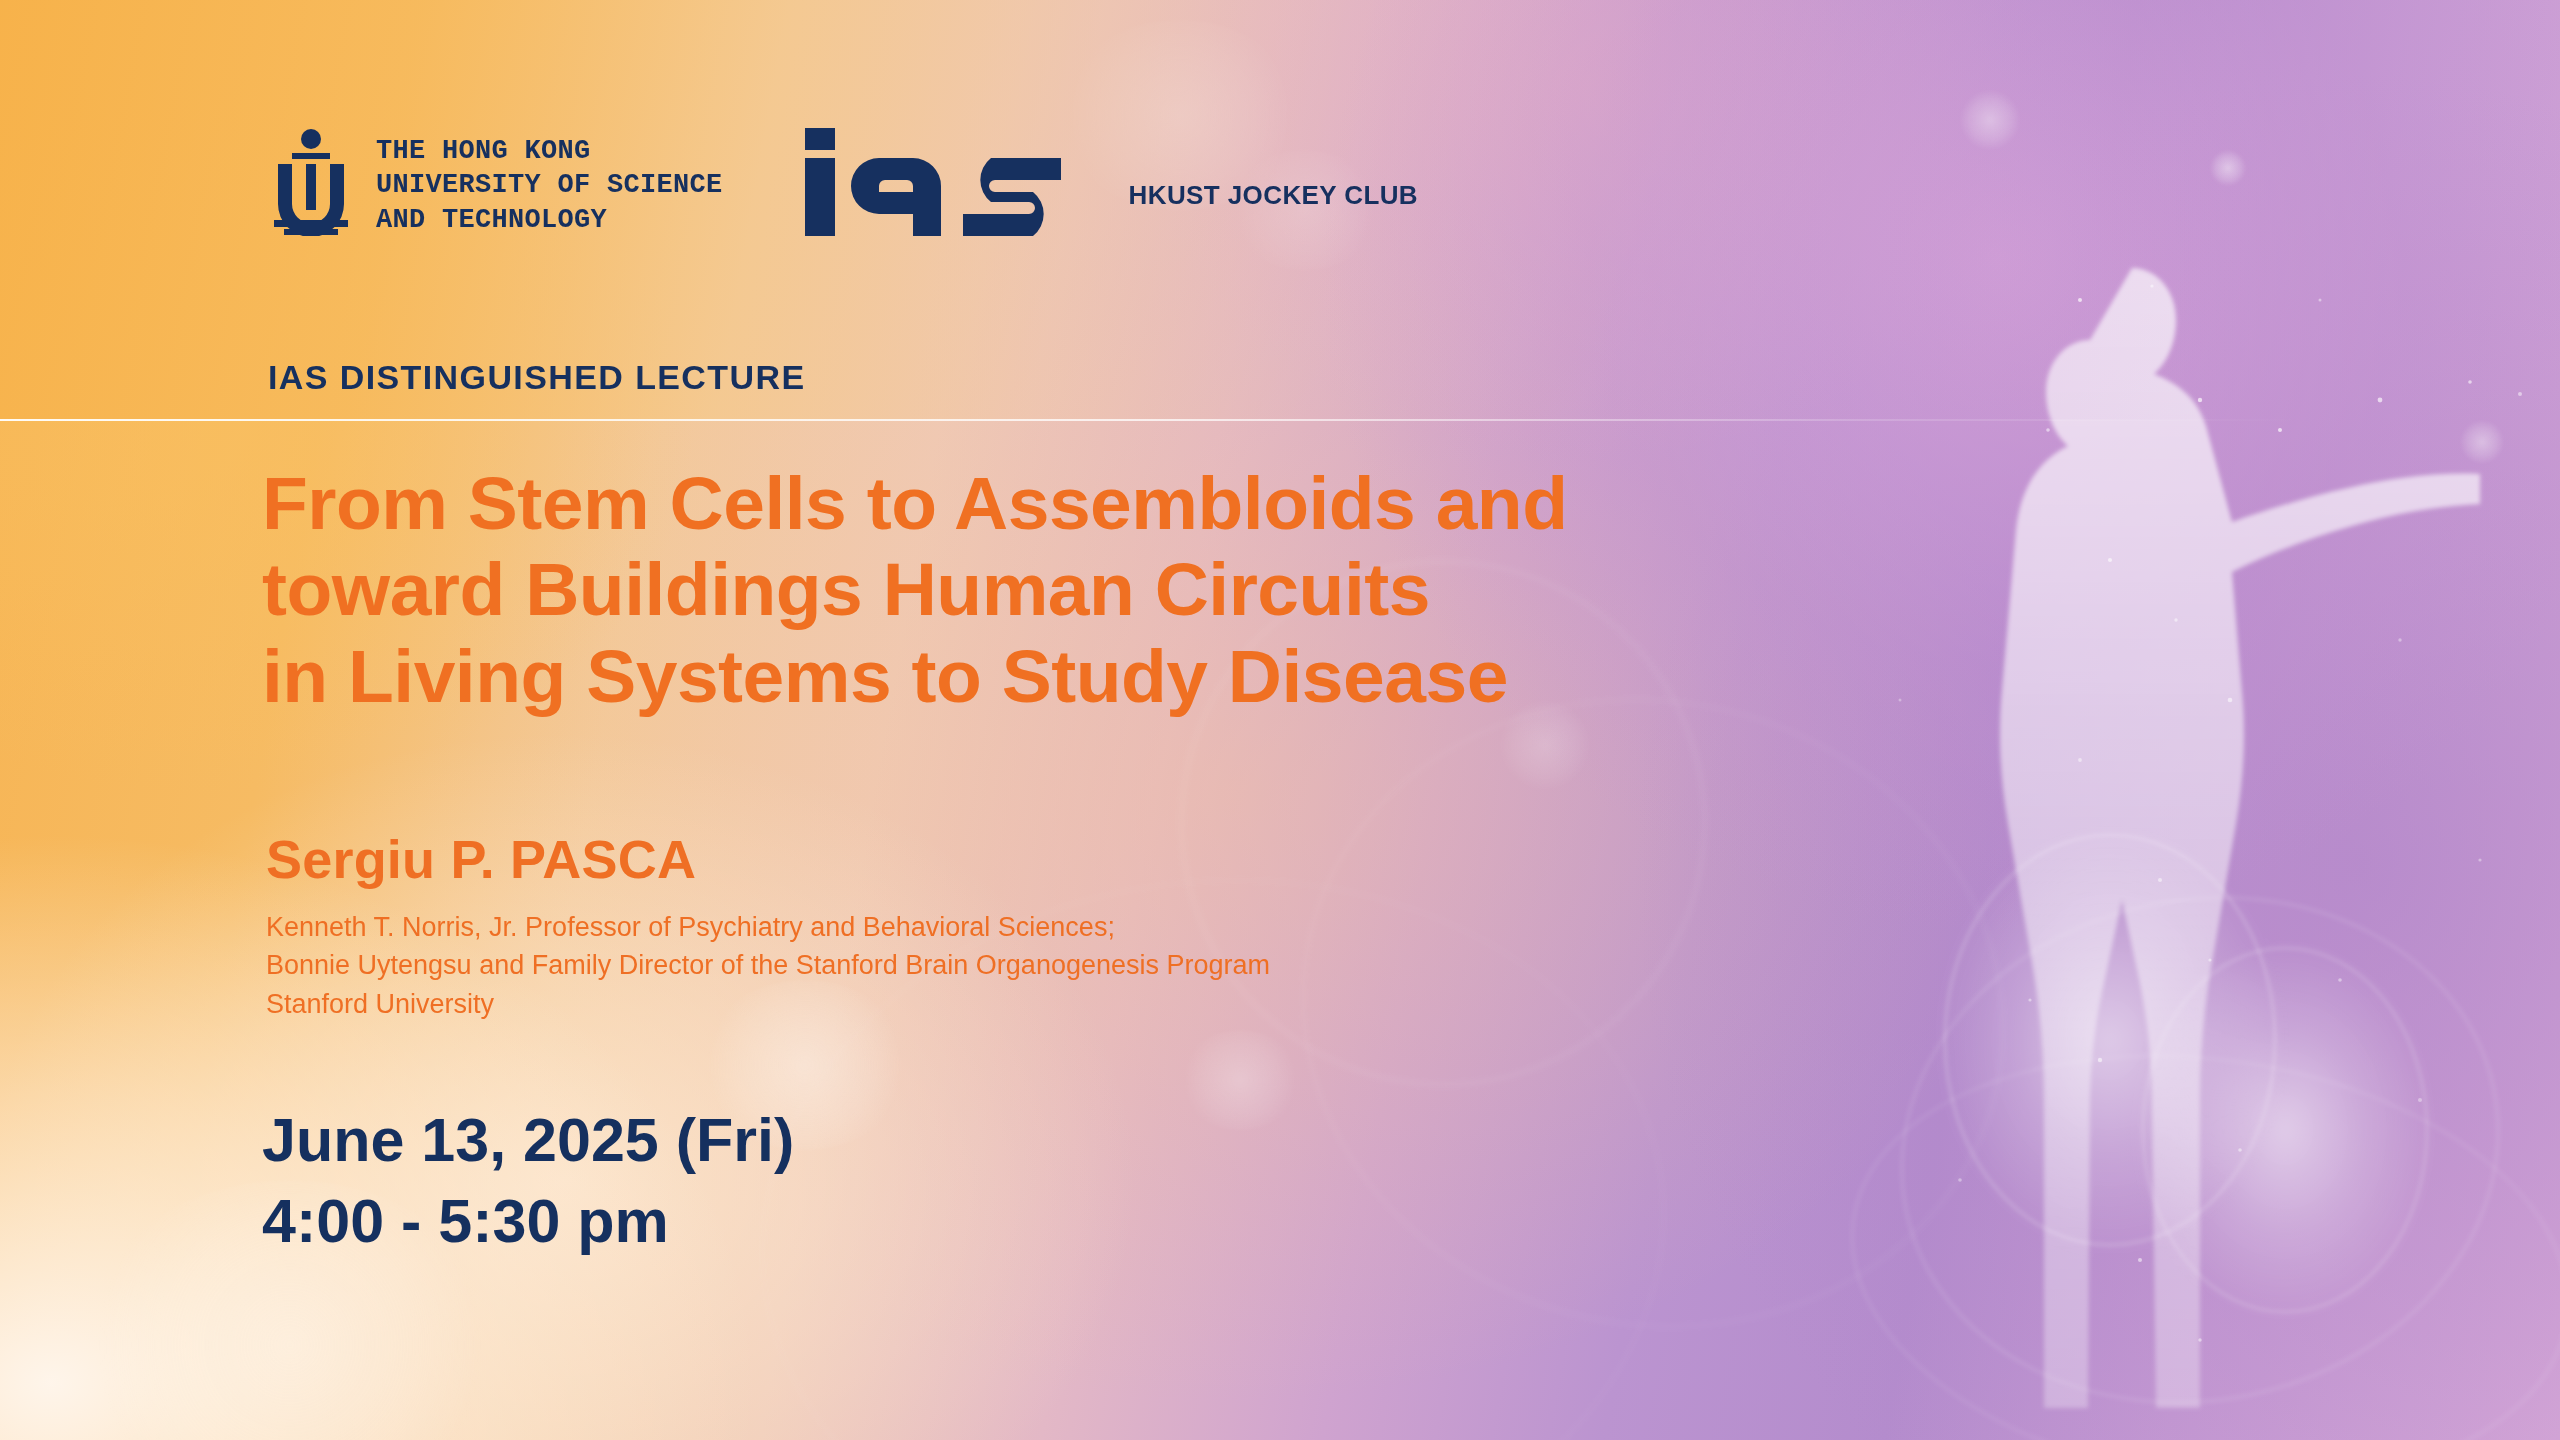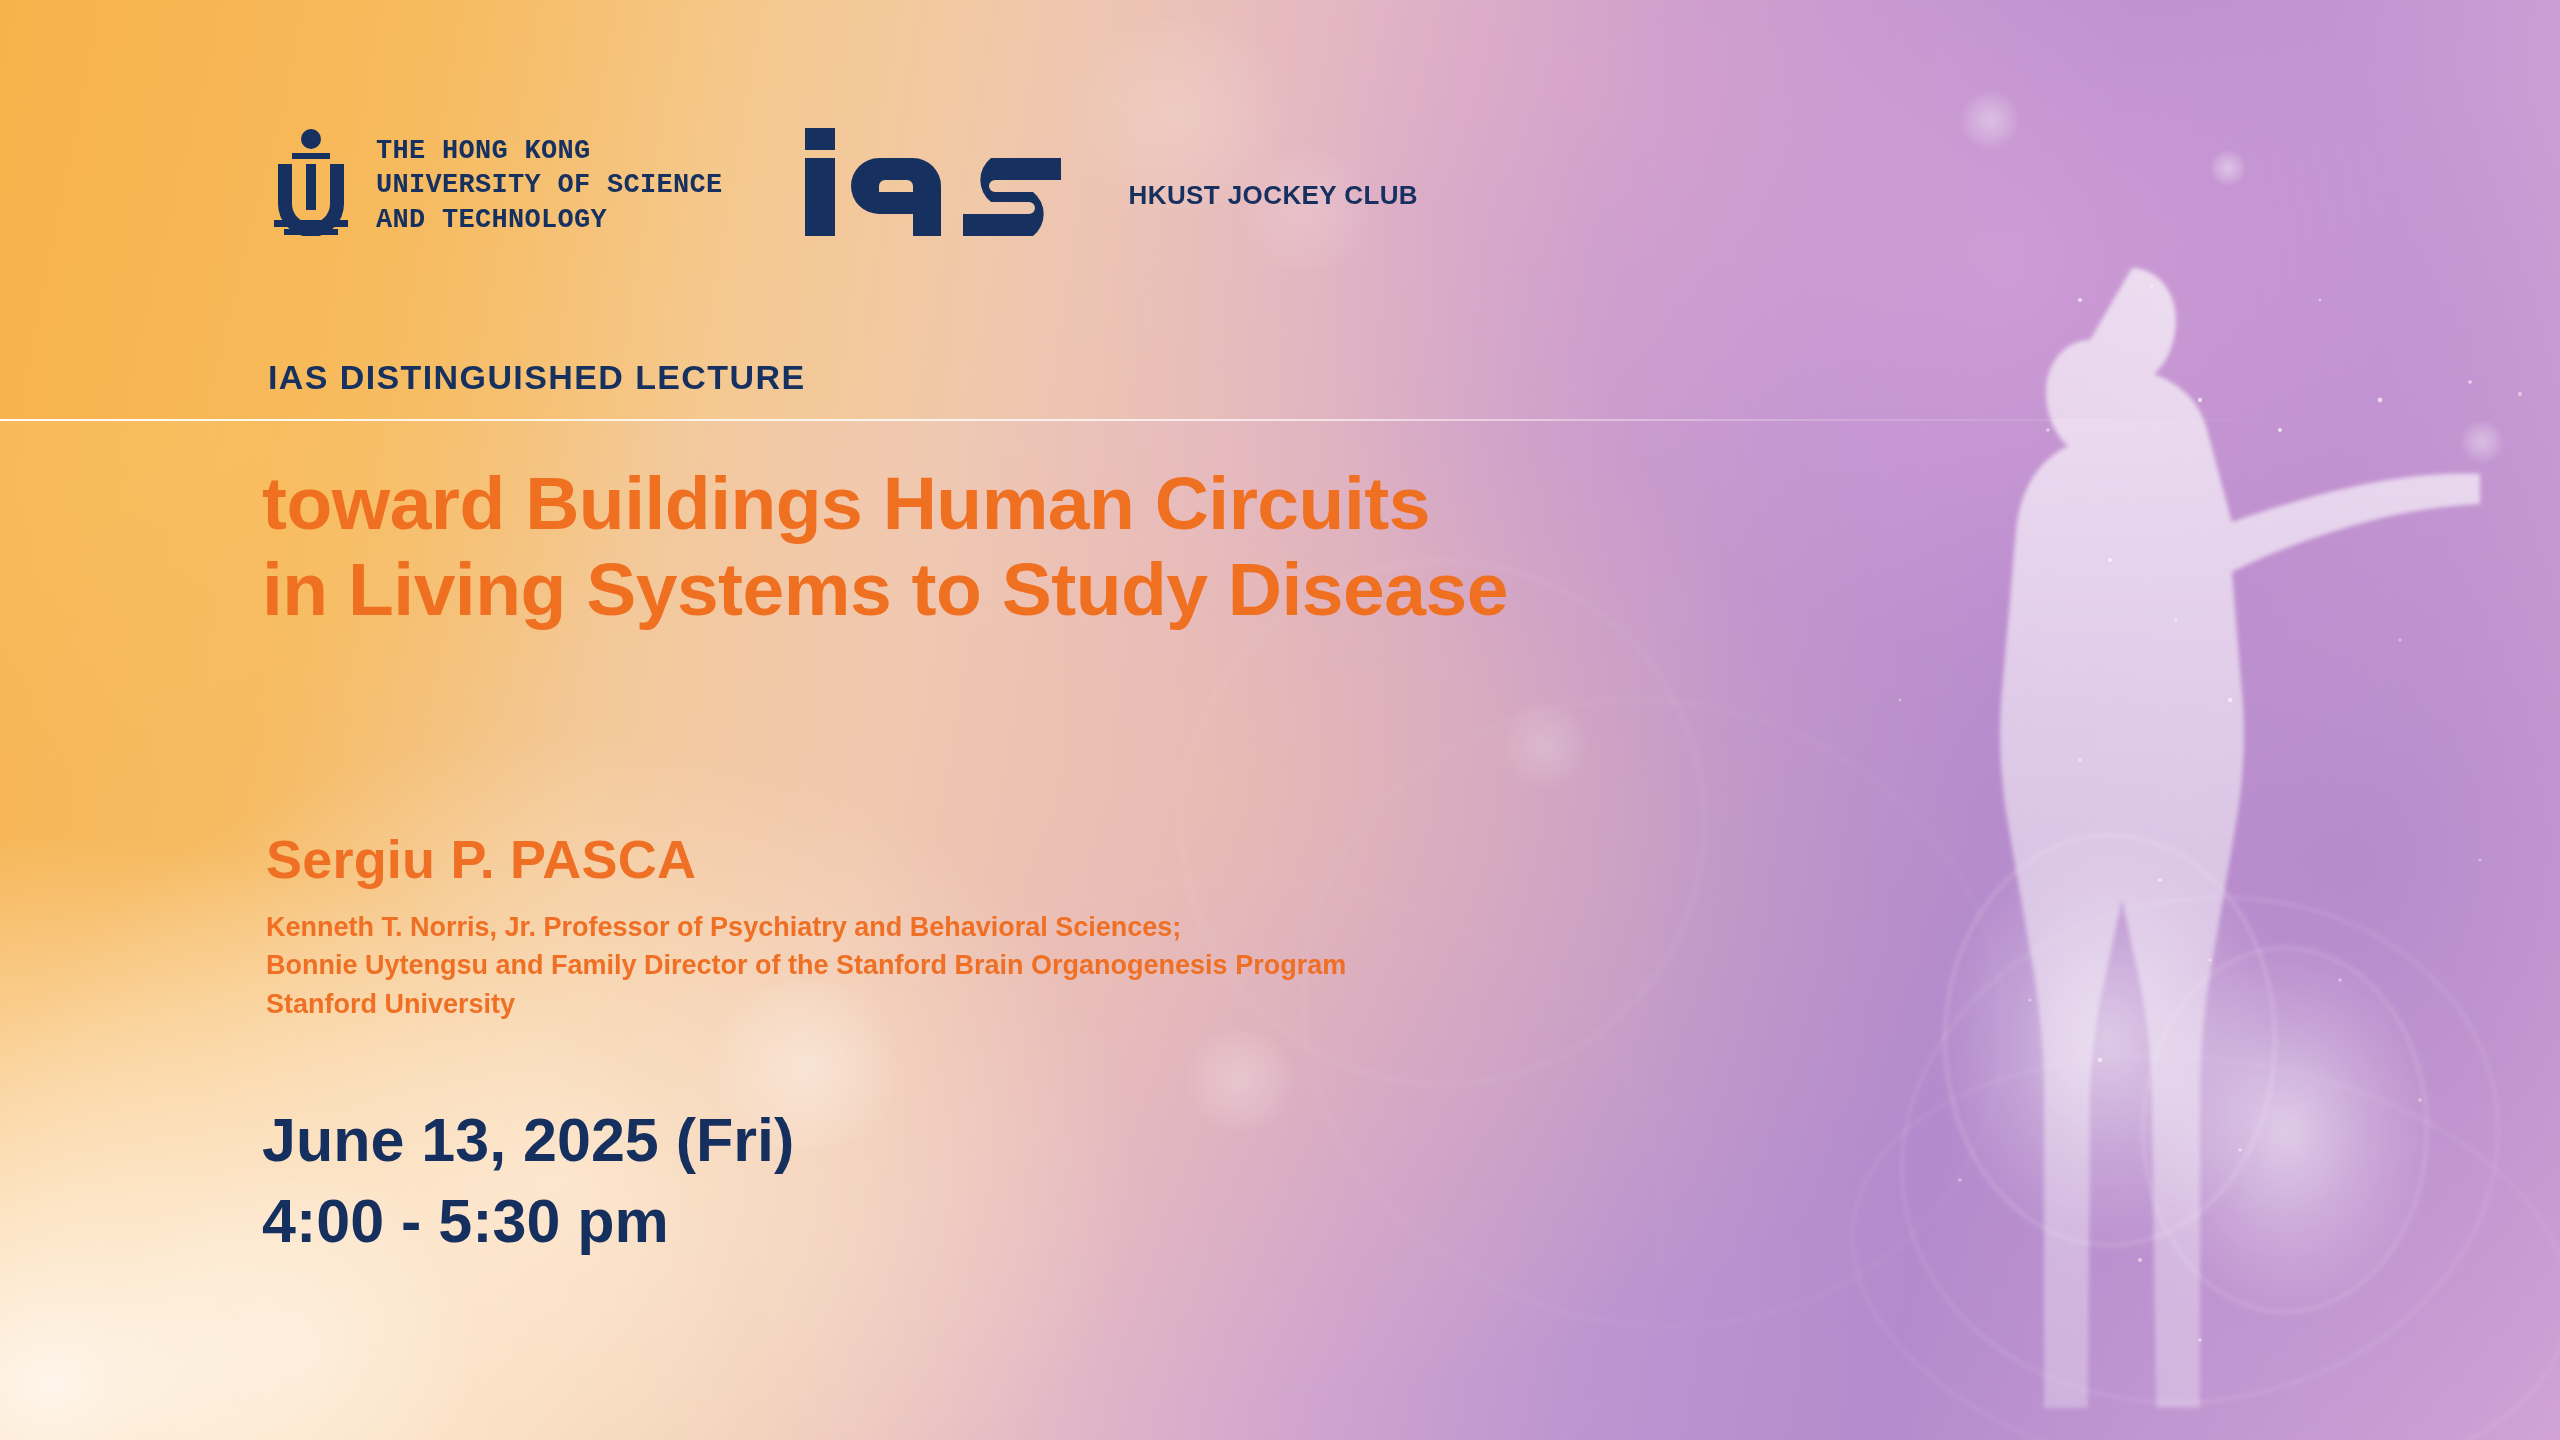--- a/index.html
+++ b/index.html
@@ -175,21 +175,21 @@
     font-size: 54px;
     letter-spacing: 0.2px;
   }
   .affiliation {
     position: absolute;
     left: 266px;
     top: 908px;
     color: #ef6f24;
     font-size: 27px;
     line-height: 1.42;
-    font-weight: bold;
+    font-weight: normal;
   }
   .when {
     position: absolute;
     left: 262px;
     top: 1100px;
     color: #15305f;
     font-weight: bold;
     font-size: 61px;
     line-height: 1.32;
     letter-spacing: 0px;
@@ -355,20 +355,21 @@
       <div class="ias-text">
         <div>HKUST JOCKEY CLUB</div>
       </div>
     </div>
 
   </div>
 
   <div class="kicker">IAS DISTINGUISHED LECTURE</div>
 
   <div class="title">
+    <div>From Stem Cells to Assembloids and</div>
     <div>toward Buildings Human Circuits</div>
     <div>in Living Systems to Study Disease</div>
   </div>
 
   <div class="speaker">Sergiu P. PASCA</div>
   <div class="affiliation">
     <div>Kenneth T. Norris, Jr. Professor of Psychiatry and Behavioral Sciences;</div>
     <div>Bonnie Uytengsu and Family Director of the Stanford Brain Organogenesis Program</div>
     <div>Stanford University</div>
   </div>

